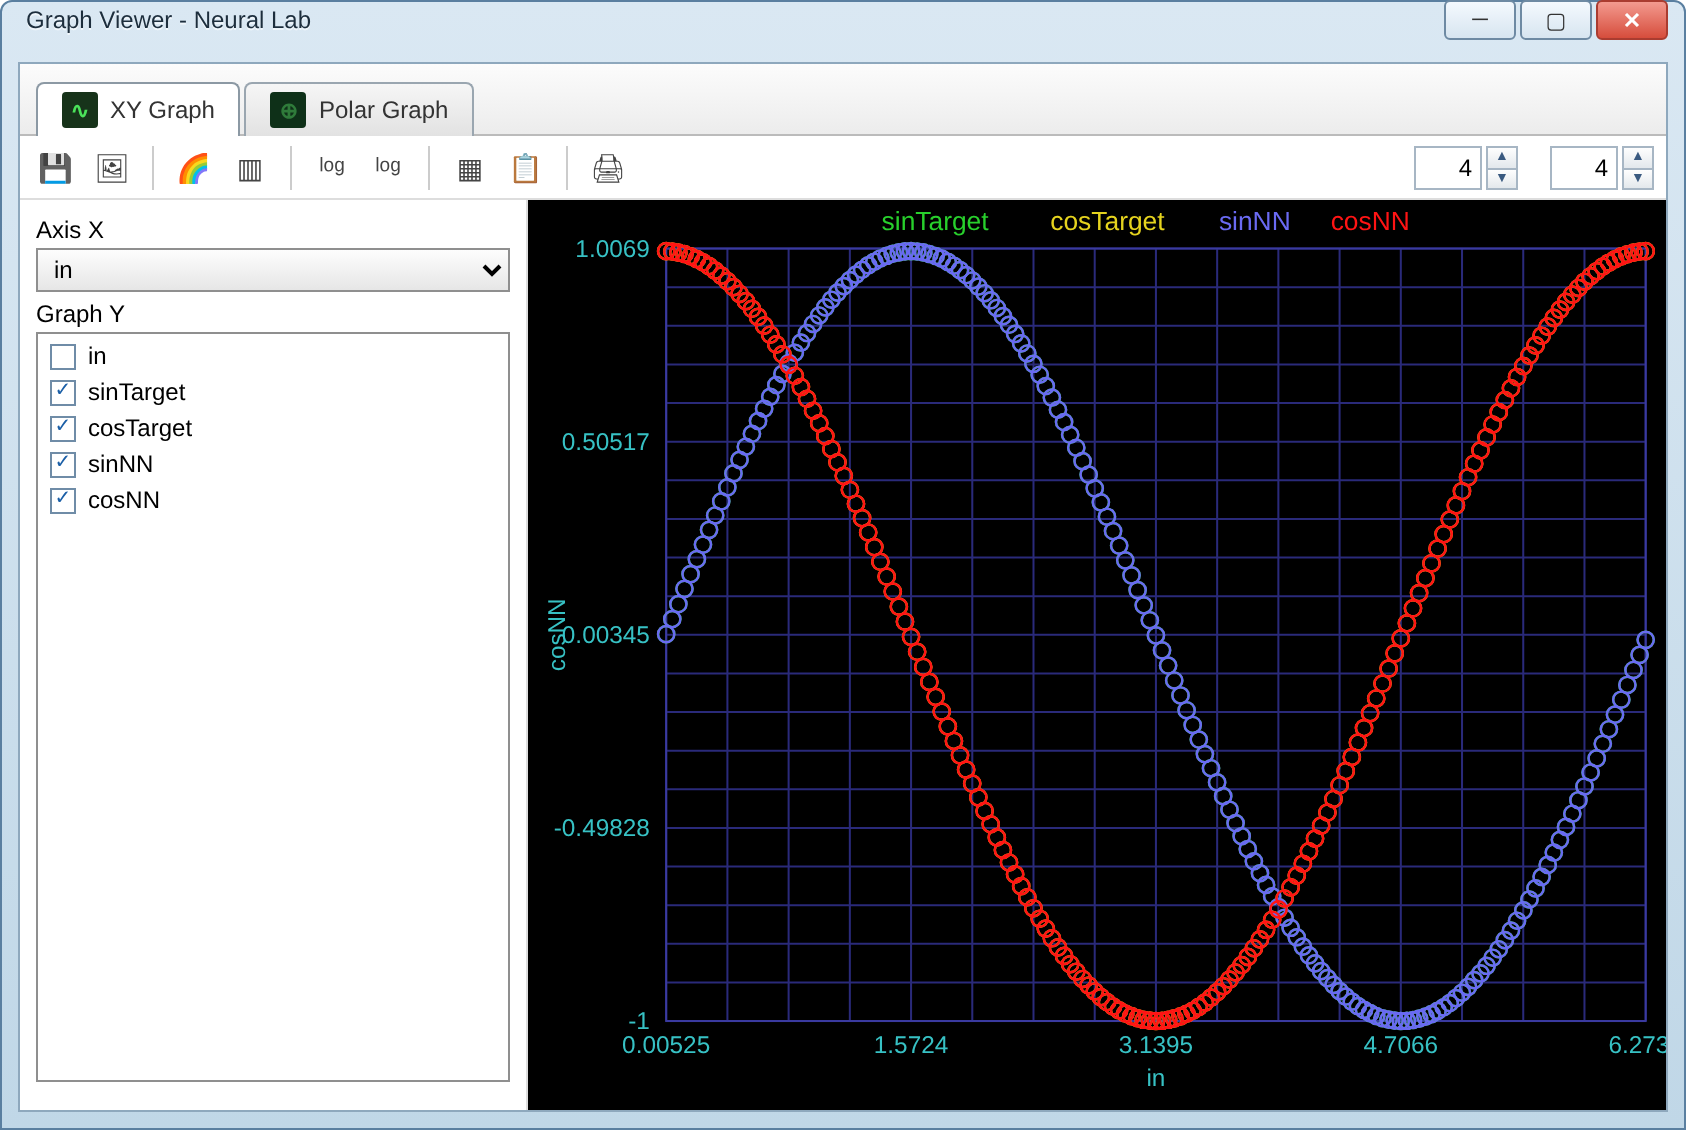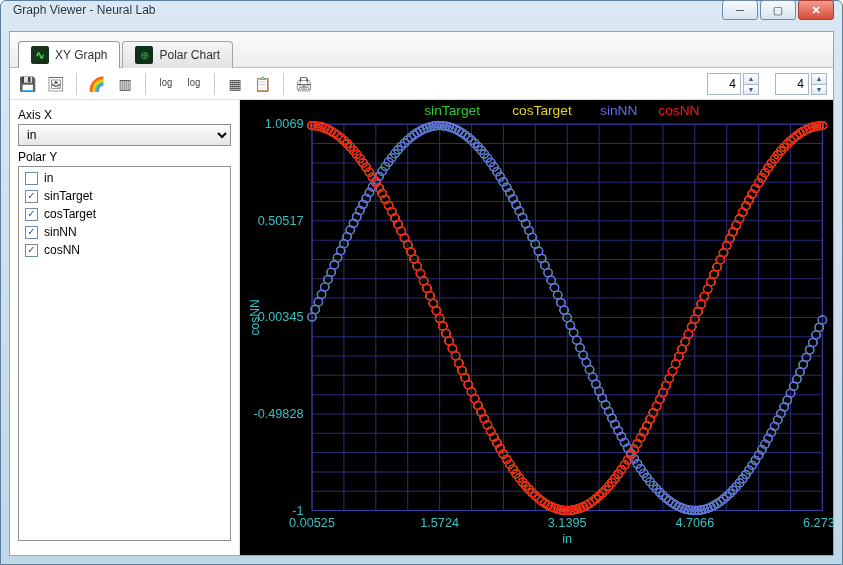--- a/index.html
+++ b/index.html
@@ -140,21 +140,21 @@
     color: #3a5a80;
   }
   .spin-btns .sb:first-child { border-bottom: none; }
 
   .work {
     position: absolute;
     left: 0; right: 0; top: 68px; bottom: 0;
     display: flex;
   }
   .left-panel {
-    width: 230px;
+    width: 254px;
     border-right: 1px solid #ddd;
     display: flex;
     flex-direction: column;
     padding: 4px 8px 8px 8px;
   }
   .lbl { margin: 4px 0 2px 0; }
   select.combo {
     width: 100%;
     height: 22px;
     border: 1px solid #8f8f8f;
@@ -210,21 +210,21 @@
 
   <div class="client-area">
 
     <div class="tabbar">
       <div class="tab active">
         <span class="tab-icon xy">∿</span>
         <span>XY Graph</span>
       </div>
       <div class="tab">
         <span class="tab-icon polar">⊕</span>
-        <span>Polar Chart</span>
+        <span>Polar Graph</span>
       </div>
     </div>
 
     <div class="toolbar">
       <div class="tbtn">
           <span>💾</span>
         </div>
       <div class="tbtn">
           <span>🖼</span>
         </div>
@@ -270,21 +270,21 @@
         </div>
       </div>
     </div>
 
     <div class="work">
       <div class="left-panel">
         <div class="lbl">Axis X</div>
         <select class="combo">
           <option>in</option>
         </select>
-        <div class="lbl">Polar Y</div>
+        <div class="lbl">Graph Y</div>
         <div class="checklist" id="checklist">
             <div class="row">
               <span class="chk"></span>
               <span>in</span>
             </div>
             <div class="row">
               <span class="chk checked"></span>
               <span>sinTarget</span>
             </div>
             <div class="row">

